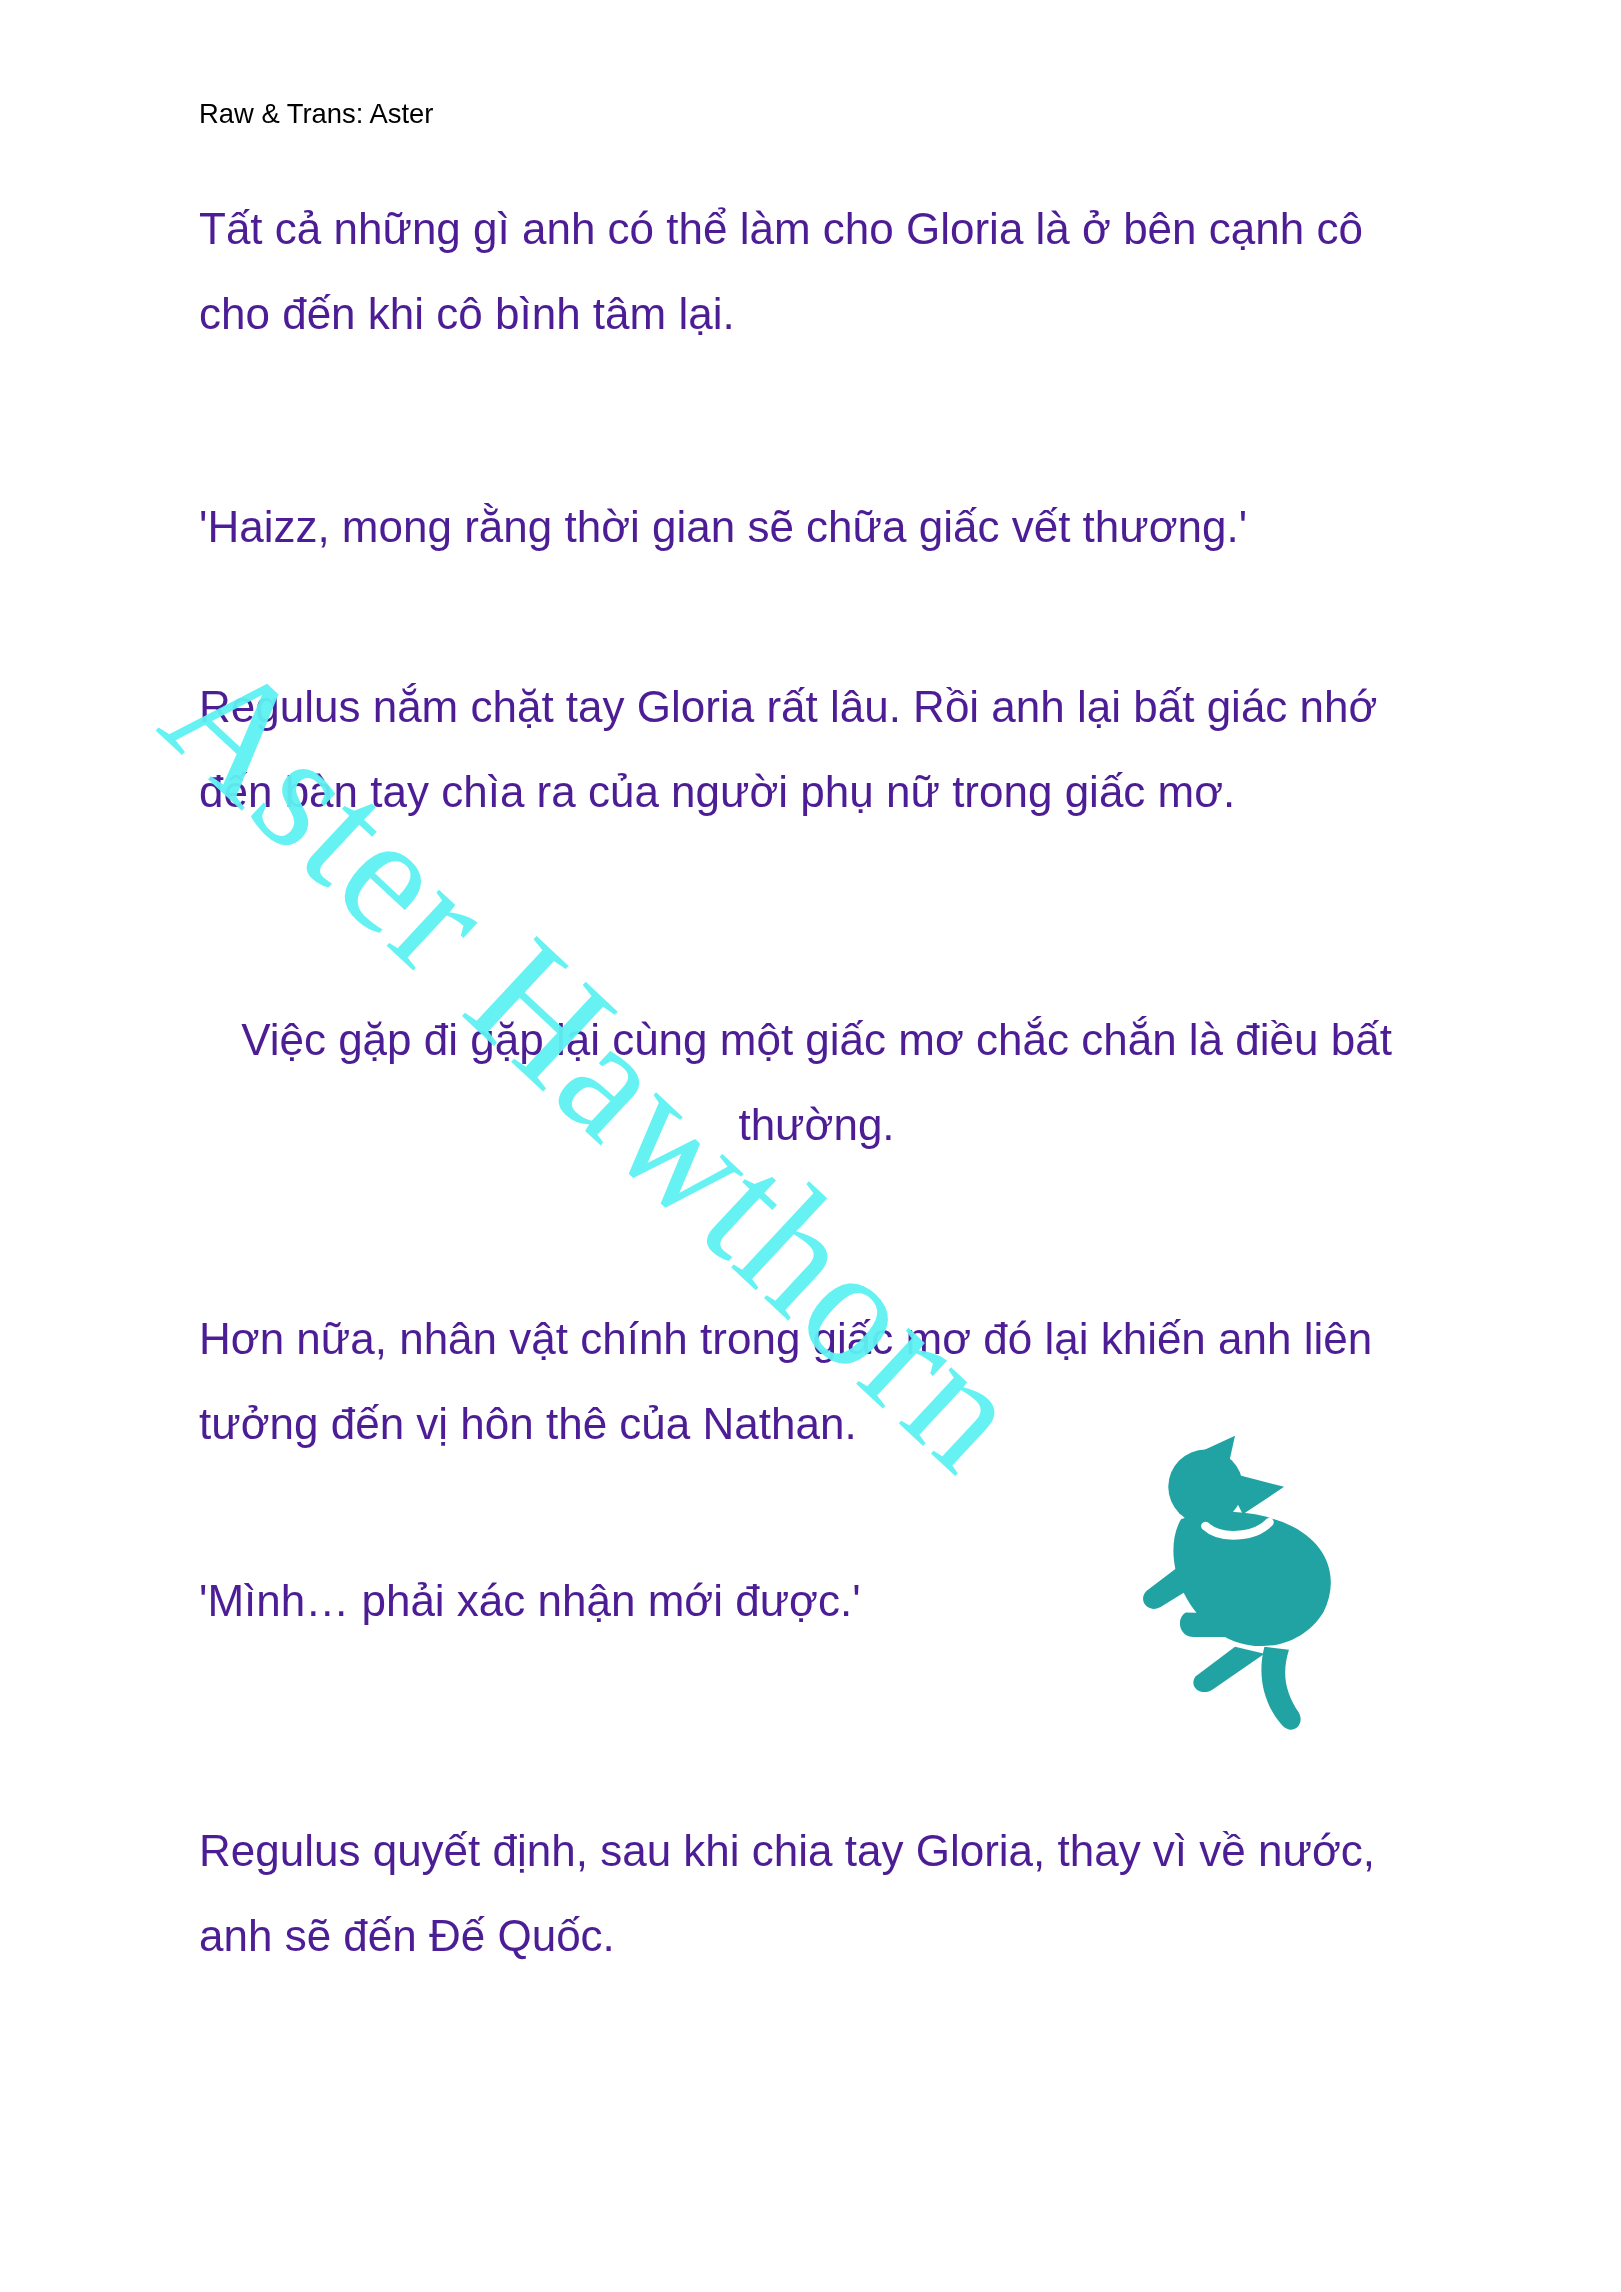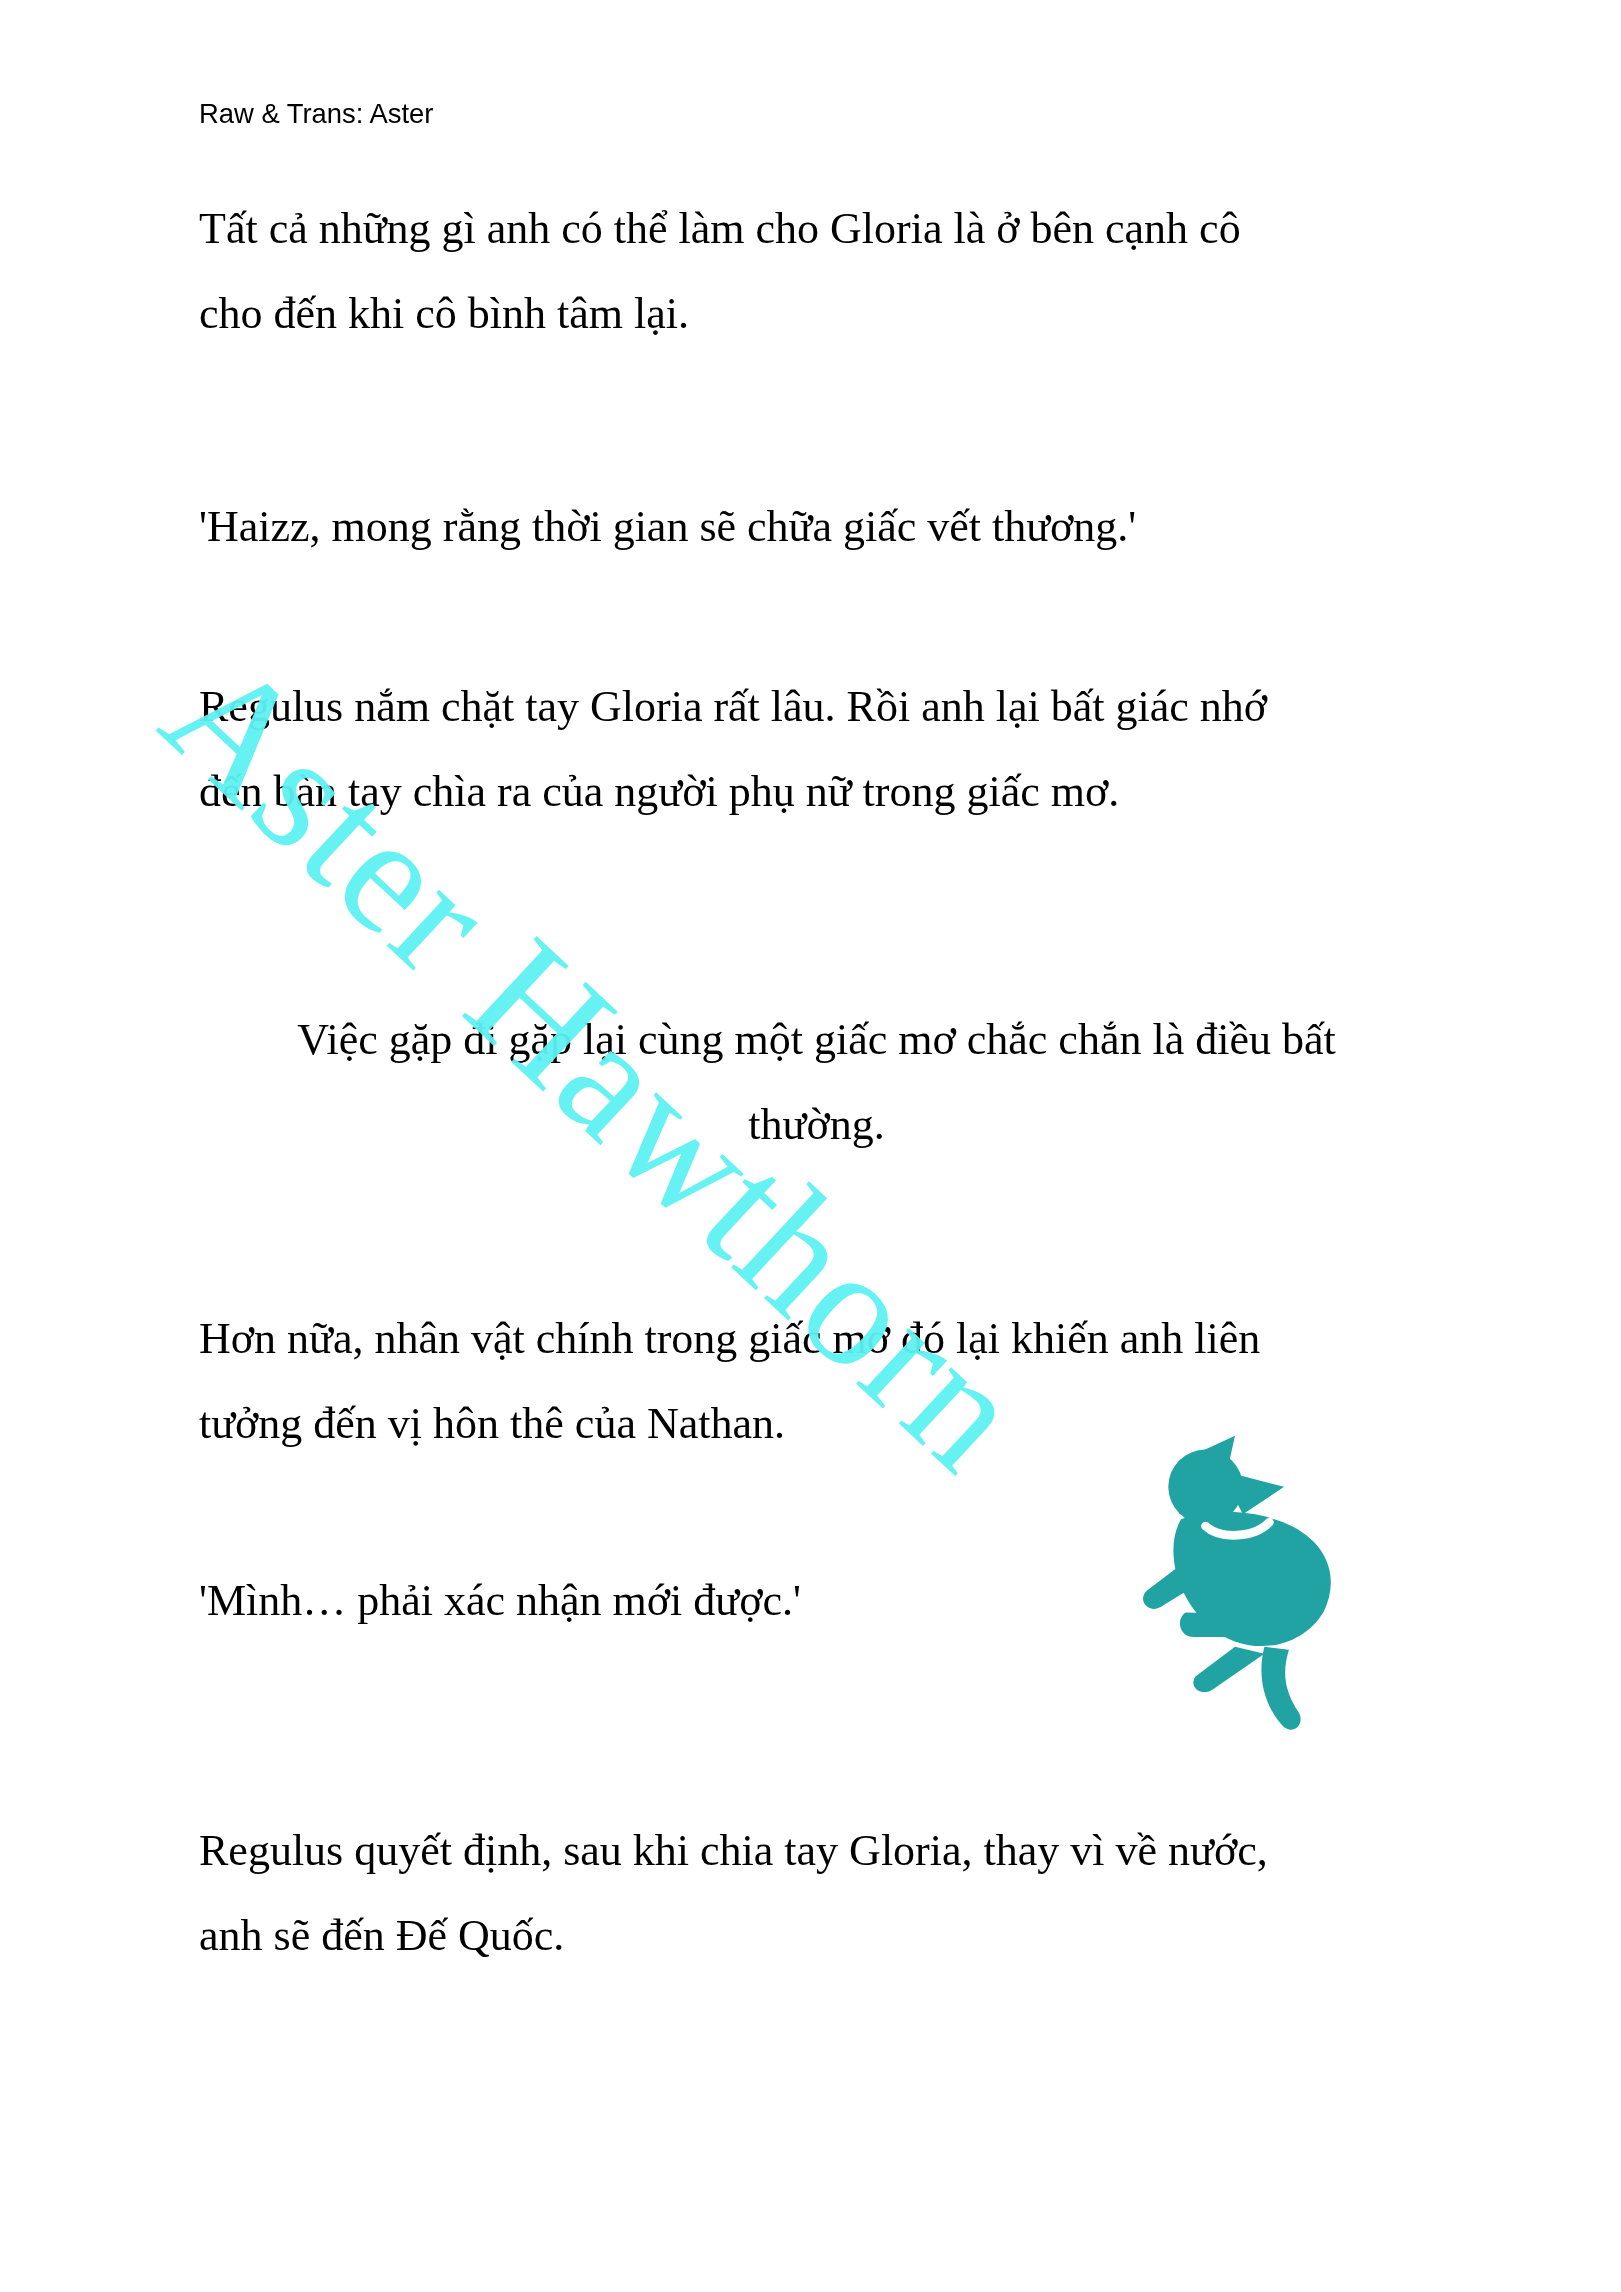--- a/index.html
+++ b/index.html
@@ -25,24 +25,24 @@
       top: 98px;
       font-family: "Liberation Sans", sans-serif;
       font-size: 27.4px;
       color: #000000;
       white-space: nowrap;
     }
     .para {
       position: absolute;
       left: 199px;
       width: 1235px;
-      font-family: Liberation Serif, serif;
+      font-family: Liberation Sans, sans-serif;
       font-size: 44px;
       line-height: 85px;
-      color: #000000;
+      color: #4c1d95;
     }
     .para .line {
       display: block;
       white-space: nowrap;
     }
     .watermark {
       position: absolute;
       left: 191px;
       top: 1024px;
       transform-origin: 0 0;

